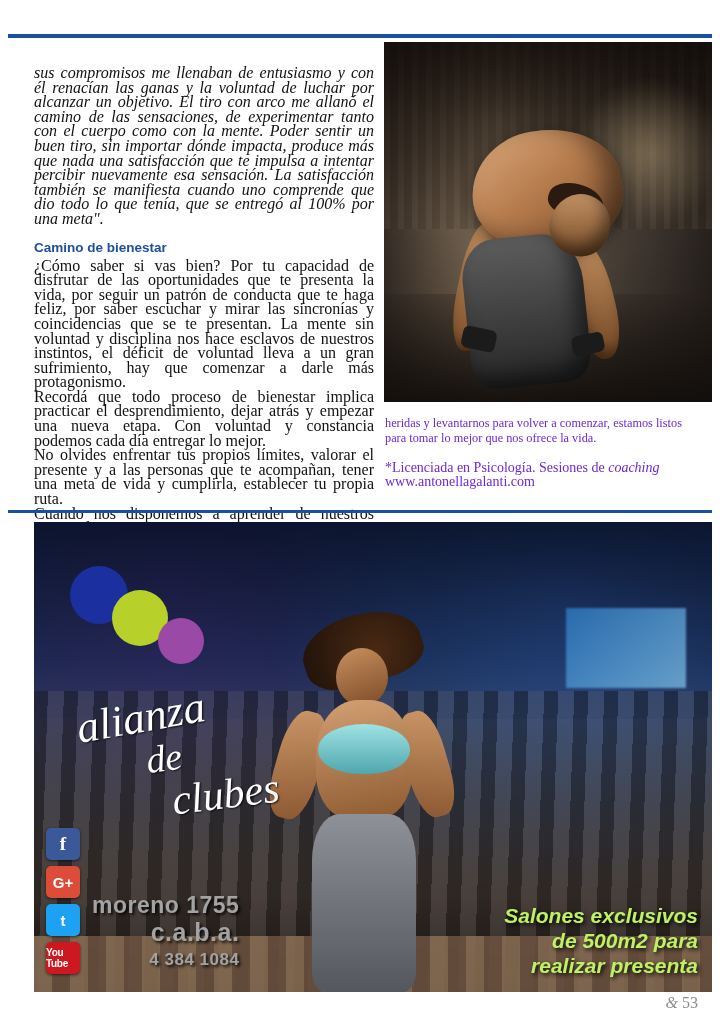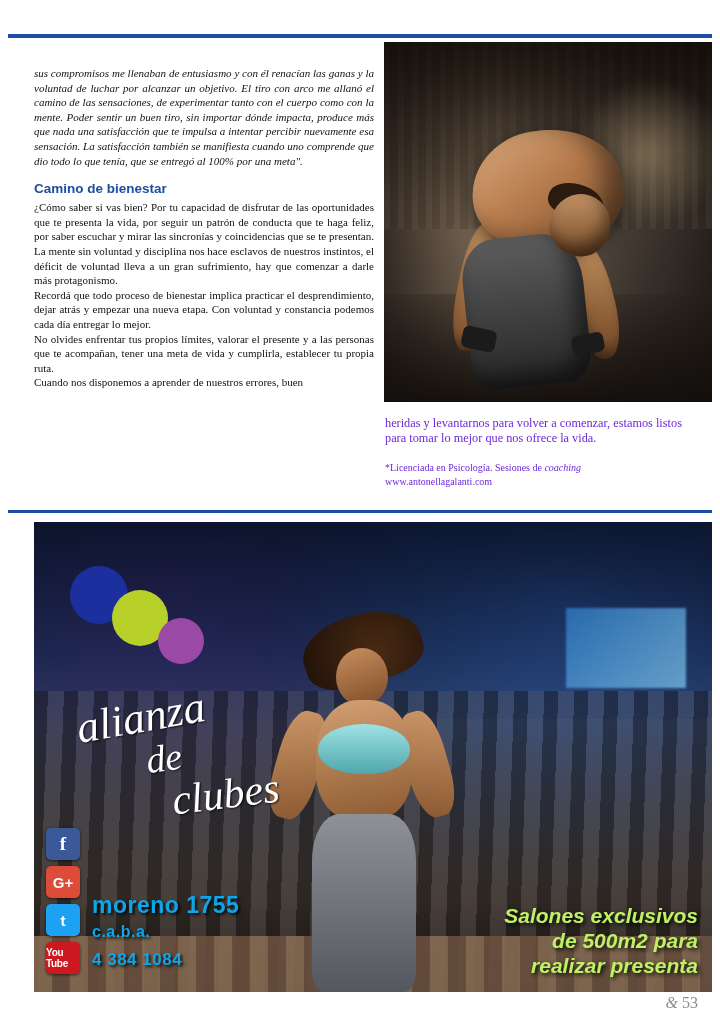--- a/index.html
+++ b/index.html
@@ -31,21 +31,21 @@
   
   .article {
     position: absolute;
     left: 34px;
     top: 66px;
     width: 340px;
   }
   .article p {
     margin: 0 0 0 0;
     font-family: "Liberation Serif", serif;
-    font-size: 11px;
+    font-size: 16px;
     line-height: 14.6px;
     color: #111;
     text-align: justify;
   }
   .article p.italic {
     font-style: italic;
   }
   .heading {
     color: #1c4fa1;
     font-family: "Liberation Sans", sans-serif;
@@ -66,21 +66,21 @@
     top: 416px;
     width: 300px;
     font-family: "Liberation Serif", serif;
     font-size: 12.3px;
     line-height: 14.6px;
     color: #6d28d9;
     text-align: left;
   }
   .right-col .footnote {
     margin-top: 16px;
-    font-size: 10px;
+    font-size: 14px;
     line-height: 14px;
   }
   .right-col .footnote .it {
     font-style: italic;
   }
   
   .hero-photo {
     position: absolute;
     left: 384px;
     top: 42px;
@@ -395,28 +395,29 @@
     box-shadow: 0 1px 3px rgba(0,0,0,0.6);
   }
   .soc-fb { background: #3b5998; font-family: "Liberation Serif", serif; }
   .soc-gp { background: #dd4b39; font-size: 15px; }
   .soc-tw { background: #1da1f2; font-size: 15px; }
   .soc-yt { background: #cc181e; font-size: 10px; letter-spacing: -0.3px; }
   .addr {
     position: absolute;
     left: 58px;
     top: 370px;
-    color: #0ea5e9;
+    color: #a3a3a3;
     font-family: "Liberation Sans", sans-serif;
     font-weight: bold;
     letter-spacing: 0.5px;
     text-shadow: 2px 2px 3px rgba(0,0,0,0.85);
+    text-align: right;
   }
   .addr .l1 { font-size: 23px; line-height: 26px; }
-  .addr .l2 { font-size: 16px; line-height: 28px; }
+  .addr .l2 { font-size: 25px; line-height: 28px; }
   .addr .l3 { font-size: 17px; line-height: 28px; }
   .promo {
     position: absolute;
     right: 14px;
     bottom: 14px;
     width: 260px;
     text-align: right;
     color: #bef264;
     font-family: "Liberation Sans", sans-serif;
     font-weight: bold;

